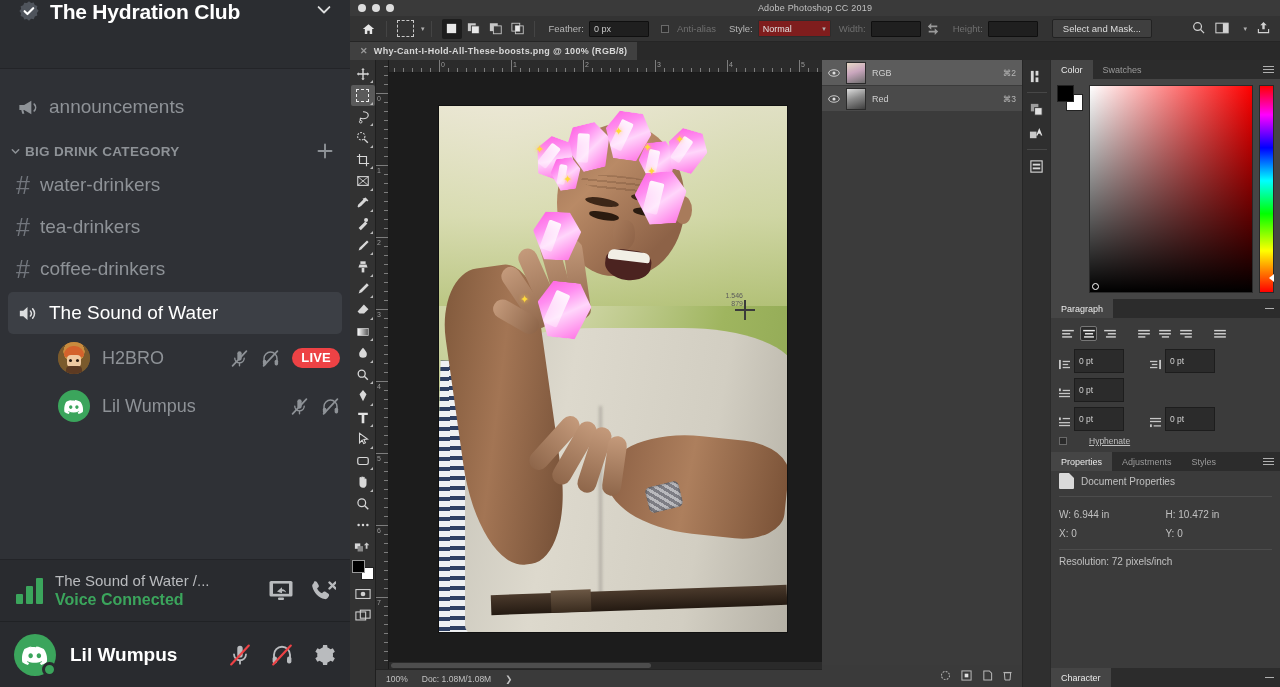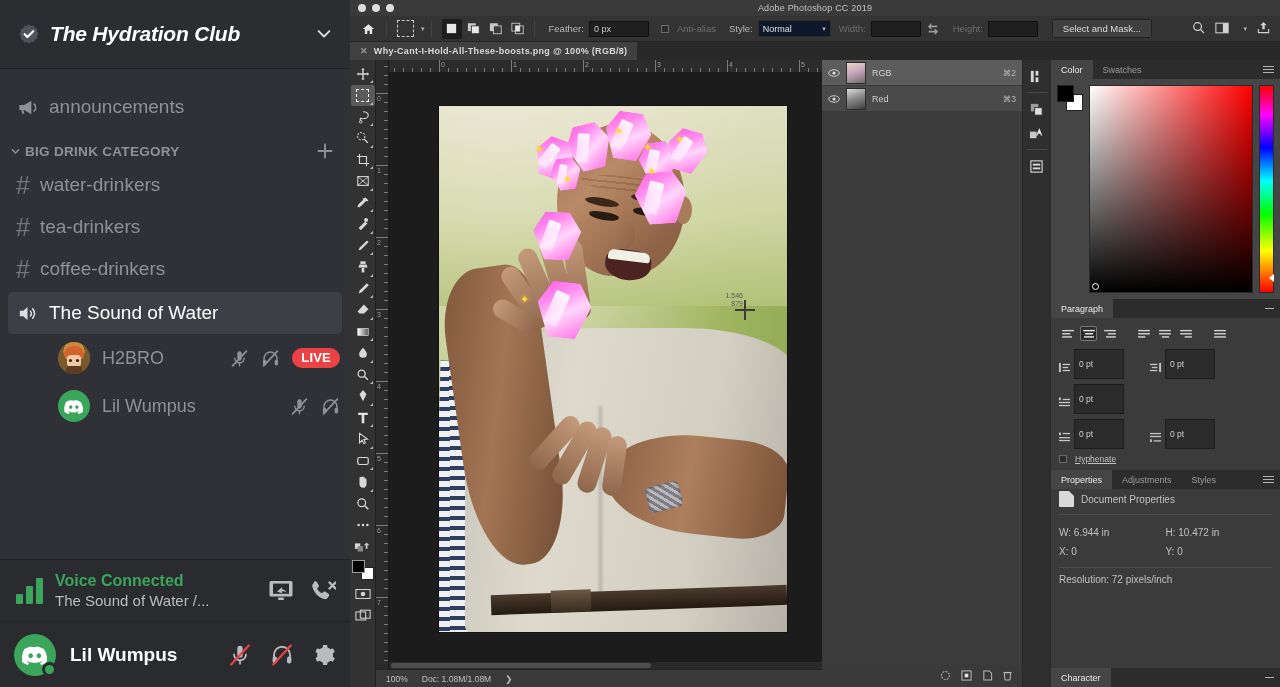--- a/index.html
+++ b/index.html
@@ -50,21 +50,21 @@
   .lbl { font-size: 9.5px; color: #b6b6b6; margin: 0 5px 0 8px; white-space: nowrap; }
   .lbl.dim { color: #6f6f6f; }
   .ps-input {
     background: #1f1f1f; border: 1px solid #0f0f0f; border-radius: 1px;
     height: 16px; font-size: 9px; color: #c9c9c9;
     display: flex; align-items: center; padding: 0 4px;
   }
   .ps-input.w60 { width: 60px; }
   .ps-input.w50 { width: 50px; }
   .ps-select {
-    background: #0f172a; border: 1px solid #2c2c2c; border-radius: 1px;
+    background: #7f1d1d; border: 1px solid #2c2c2c; border-radius: 1px;
     height: 17px; width: 73px; font-size: 9px; color: #e0e0e0;
     display: flex; align-items: center; justify-content: space-between;
     padding: 0 4px;
   }
   .cb { width: 8px; height: 8px; border: 1px solid #6a6a6a; background: #2b2b2b; display:inline-block; }
   .selmask-btn {
     background: #3f3f3f; border: 1px solid #222; border-radius: 2px;
     height: 19px; padding: 0 10px; font-size: 9.5px; color: #dcdcdc;
     display: flex; align-items: center;
   }
@@ -314,24 +314,24 @@
     border-top:4px solid transparent;border-bottom:4px solid transparent;border-right:5px solid #fff; }
   .para-body { padding: 8px 8px 6px; background:#3b3b3b; }
   .align-row { display:flex; gap: 4px; align-items:center; margin-bottom: 8px; }
   .align-btn { width: 17px; height: 15px; display:flex; align-items:center; justify-content:center; border-radius:2px; }
   .align-btn.active { background:#2b2b2b; border:1px solid #777; }
   .align-gap { width: 9px; }
   .indent-row { display:flex; gap: 26px; margin-bottom: 5px; }
   .indent-cell { display:flex; align-items:center; gap:4px; }
   .ind-icon { width:11px; height:11px; color:#c6c6c6; }
   .ind-field {
-    width: 50px; height: 30px; background:#2b2b2b; border:1px solid #1d1d1d;
+    width: 50px; height: 24px; background:#2b2b2b; border:1px solid #1d1d1d;
     font-size: 8.5px; color:#cfcfcf; display:flex; align-items:center; padding-left:4px;
   }
-  .hyphen-row { display:flex; align-items:center; gap:8px; font-size:8.5px; color:#c0c0c0; margin-top:5px;text-decoration:underline; }
+  .hyphen-row { display:flex; align-items:center; gap:22px; font-size:8.5px; color:#c0c0c0; margin-top:5px;text-decoration:underline; }
   .props-body { padding: 2px 8px; font-size: 10px; color:#c0c0c0; }
   .props-title { display:flex; align-items:center; gap:7px; margin-bottom:7px; }
   .doc-icon {
     width: 15px; height: 16px; background:#d9d9d9; border-radius:1px; position:relative;
   }
   .doc-icon:after { content:""; position:absolute; right:0; top:0; border-width:0 5px 5px 0;
     border-style:solid; border-color:#3b3b3b #3b3b3b transparent transparent; }
   .props-grid { display:grid; grid-template-columns: 1fr 1fr; row-gap: 8px; padding: 6px 0 8px; }
   .props-sep { height:1px; background:#4c4c4c; margin: 2px 0 6px; }
   .character-bar { margin-top: auto; }
@@ -1125,21 +1125,21 @@
               <span style="display:block;width:9px;height:1.5px;background:#b0b0b0"></span>
             </div>
         </div>
       </div>
 
     </div>
   </div>
 
   <div id="dc" style="position:absolute;left:0;top:0;width:350px;height:687px;background:#2f3136;display:flex;flex-direction:column;">
 
-    <div style="height:68px;background:#2b2d31;display:flex;align-items:center;padding:0 16px 0 18px;box-shadow:0 1px 0 rgba(0,0,0,.25);font-style:italic;">
+    <div style="height:68px;background:#2b2d31;display:flex;align-items:flex-start;padding:0 16px 0 18px;box-shadow:0 1px 0 rgba(0,0,0,.25);">
       <span style="margin-right:10px;display:flex;">
         <svg width="22" height="22" viewBox="0 0 24 24">
           <path d="M12 1.3l2.3 1.9 2.9-.5 1.1 2.8 2.8 1.1-.5 2.9 1.9 2.3-1.9 2.3.5 2.9-2.8 1.1-1.1 2.8-2.9-.5L12 22.7l-2.3-1.9-2.9.5-1.1-2.8-2.8-1.1.5-2.9L1.5 12l1.9-2.3-.5-2.9 2.8-1.1 1.1-2.8 2.9.5z" fill="#4f545c"></path>
           <path d="M7.2 12.2l3.1 3.1 6.3-6.4" fill="none" stroke="#ffffff" stroke-width="2.3" stroke-linecap="round" stroke-linejoin="round"></path>
         </svg>
       </span>
       <span style="color:#fff;font-size:21px;font-weight:bold;letter-spacing:-.2px;flex:1;">The Hydration Club</span>
       <span style="display:flex;">
         <svg width="20" height="20" viewBox="0 0 24 24">
             <path d="M5.5 8.5L12 15l6.5-6.5" fill="none" stroke="#dcddde" stroke-width="2.2" stroke-linecap="round" stroke-linejoin="round"></path>
@@ -1252,22 +1252,22 @@
       </div>
     </div>
 
     <div style="height:62px;background:#292b2f;display:flex;align-items:center;padding:0 14px 0 16px;border-top:1px solid #232428;">
       <span style="display:flex;align-items:flex-end;gap:3px;margin-right:12px;">
         <span style="width:7px;height:10px;background:#3ba55c;border-radius:1px;"></span>
         <span style="width:7px;height:18px;background:#3ba55c;border-radius:1px;"></span>
         <span style="width:7px;height:26px;background:#3ba55c;border-radius:1px;"></span>
       </span>
       <span style="flex:1;display:flex;flex-direction:column;justify-content:center;min-width:0;">
+        <span style="color:#b9bbbe;font-size:15px;line-height:19px;white-space:nowrap;overflow:hidden;">The Sound of Water /...</span>
         <span style="color:#3ba55c;font-size:16px;font-weight:bold;line-height:20px;">Voice Connected</span>
-        <span style="color:#b9bbbe;font-size:15px;line-height:19px;white-space:nowrap;overflow:hidden;">The Sound of Water /...</span>
       </span>
       <span style="display:flex;margin-right:16px;">
         <svg width="26" height="24" viewBox="0 0 26 24">
             <rect x="1.5" y="2" width="23" height="15.5" rx="1.6" fill="#b9bbbe"></rect>
             <rect x="5" y="4.6" width="16" height="10.2" fill="#292b2f"></rect>
             <path d="M9 12.4l5-4.2v2c2.4.15 3.6 1.3 4.2 3.4-1.4-1.1-2.6-1.5-4.2-1.4v2z" fill="#b9bbbe"></path>
             <rect x="10" y="18.5" width="6" height="2.6" rx="1" fill="#b9bbbe"></rect>
           </svg>
       </span>
       <span style="display:flex;">

